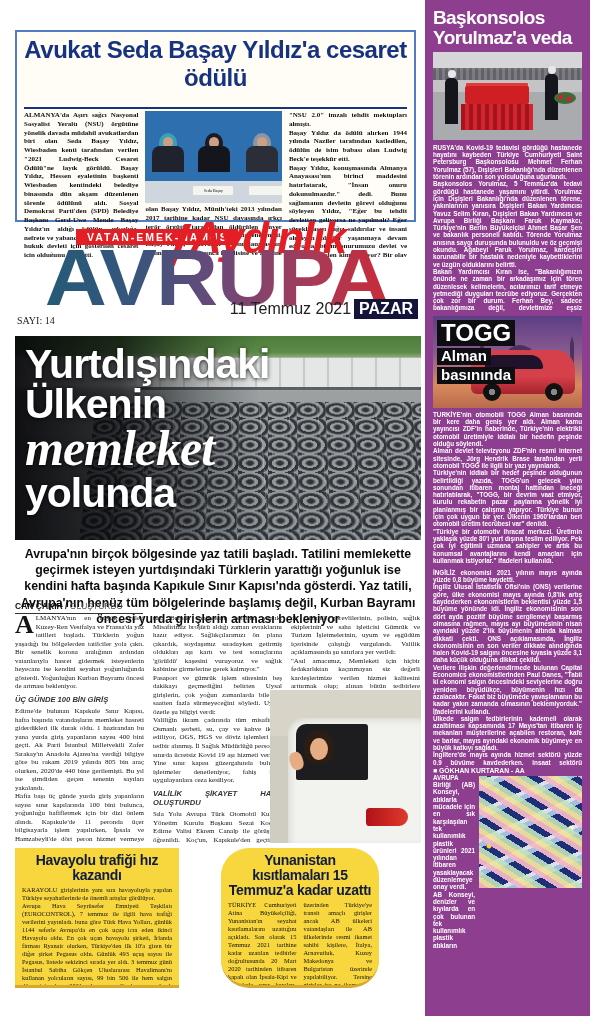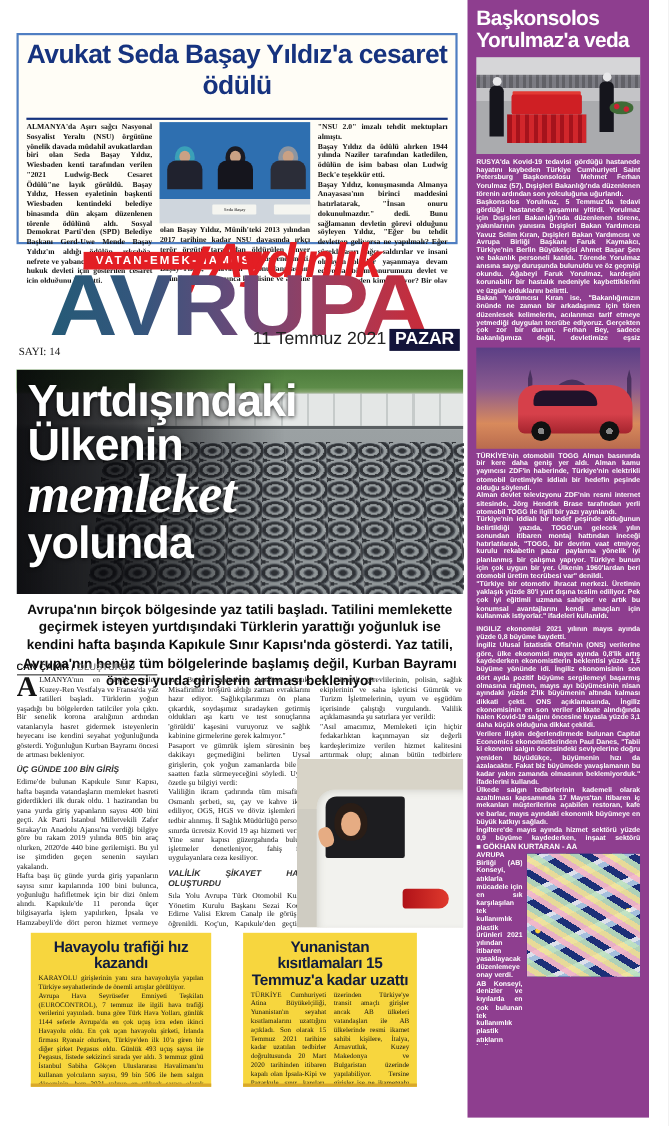--- a/index.html
+++ b/index.html
@@ -71,22 +71,22 @@
   .whair{position:absolute;left:34px;top:40px;width:30px;height:34px;background:#2a1d16;border-radius:50% 50% 40% 40%;}
   .wface{position:absolute;left:40px;top:48px;width:18px;height:22px;background:#e6ac83;border-radius:50%;}
   .whand{position:absolute;left:20px;top:62px;width:13px;height:18px;background:#e6ac83;border-radius:40%;transform:rotate(-18deg);}
   .tail{position:absolute;left:96px;top:118px;width:42px;height:18px;background:linear-gradient(90deg,#b01218,#e03a2d);border-radius:4px 10px 10px 4px;}
 
   
   .ybox{position:absolute;top:848px;height:140px;background:#f7d63e;border-bottom:3px solid #d9a82a;
         box-sizing:border-box;padding:5px 7px;overflow:hidden;}
   .ybox h2{margin:0 0 3px;text-align:center;color:#101c3e;font-size:14px;line-height:1.08;letter-spacing:-0.3px;}
   .ybody{font-size:6.4px;line-height:1.25;text-align:justify;color:#141414;white-space:pre-line;}
-  .yb1{left:28px;width:164px;}
-  .yb2{left:221px;width:158px;}
+  .yb1{left:15px;width:164px;}
+  .yb2{left:221px;width:158px;border-radius:28px;}
   .yb2 .ybody{columns:2;column-gap:7px;}
 
   
   .sidebar{position:absolute;left:425px;top:0;width:165px;height:1016px;background:#8e3e8f;
            box-sizing:border-box;padding:6px 8px;color:#fff;}
   .sb-title{font-size:19px;font-weight:900;letter-spacing:-0.6px;line-height:1.05;margin:2px 0 4px;color:#fff;}
   .sb-body{font-size:6.3px;line-height:1.16;font-weight:bold;text-align:justify;white-space:pre-line;color:#fff;overflow:hidden;}
   .vedaphoto{position:relative;width:149px;height:88px;overflow:hidden;margin-bottom:4px;
     background:linear-gradient(180deg,#d6d6d8 0 20%,#c4c4c7 20% 45%,#aaabae 45% 100%);}
   .crowd{position:absolute;left:0;top:18%;width:100%;height:14%;opacity:.65;
@@ -251,20 +251,25 @@
 Bakan Yardımcısı Kıran ise, "Bakanlığımızın önünde ne zaman bir arkadaşımız için tören düzenlesek kelimelerin, acılarımızı tarif etmeye yetmediği duyguları tecrübe ediyoruz. Gerçekten çok zor bir durum. Ferhan Bey, sadece bakanlığımıza değil, devletimize eşsiz hizmetlerde bulunmuş çok saygıdeğer bir çalışma arkadaşımızdı, çok saygıdeğer bir devlet adamıydı." ifadelerini kaydetti.</div>
 
     <div class="toggphoto">
       <svg class="mosque" viewBox="0 0 110 60">
         <path d="M8 60 V22 l2 -8 2 8 V60 M30 60 V34 q18 -22 36 0 V60 M98 60 V22 l2 -8 2 8 V60 M30 60 H102" fill="#3a2750" opacity="0.9"></path>
       </svg>
       <div class="toggcar">
         <div class="wheel" style="left:12px;"></div>
         <div class="wheel" style="right:12px;"></div>
       </div>
+      <div class="toggoverlay">
+        <div class="chip chip1">TOGG</div>
+        <div class="chip chip2">Alman</div>
+        <div class="chip chip2">basınında</div>
+      </div>
     </div>
     <div class="sb-body" style="height:158px;">TÜRKİYE'nin otomobili TOGG Alman basınında bir kere daha geniş yer aldı. Alman kamu yayıncısı ZDF'in haberinde, Türkiye'nin elektrikli otomobil üretimiyle iddialı bir hedefin peşinde olduğu söylendi.
 Alman devlet televizyonu ZDF'nin resmi internet sitesinde, Jörg Hendrik Brase tarafından yerli otomobil TOGG ile ilgili bir yazı yayınlandı.
 Türkiye'nin iddialı bir hedef peşinde olduğunun belirtildiği yazıda, TOGG'un gelecek yılın sonundan itibaren montaj hattından ineceği hatırlatılarak, "TOGG, bir devrim vaat etmiyor, kurulu rekabetin pazar paylarına yönelik iyi planlanmış bir çalışma yapıyor. Türkiye bunun için çok uygun bir yer. Ülkenin 1960'lardan beri otomobil üretim tecrübesi var" denildi.
 "Türkiye bir otomotiv ihracat merkezi. Üretimin yaklaşık yüzde 80'i yurt dışına teslim ediliyor. Pek çok iyi eğitimli uzmana sahipler ve artık bu konumsal avantajlarını kendi amaçları için kullanmak istiyorlar." ifadeleri kullanıldı.</div>
 
     <div class="sb-body" style="height:196px;">İNGİLİZ ekonomisi 2021 yılının mayıs ayında yüzde 0,8 büyüme kaydetti.
 İngiliz Ulusal İstatistik Ofisi'nin (ONS) verilerine göre, ülke ekonomisi mayıs ayında 0,8'lik artış kaydederken ekonomistlerin beklentisi yüzde 1,5 büyüme yönünde idi. İngiliz ekonomisinin son dört ayda pozitif büyüme sergilemeyi başarmış olmasına rağmen, mayıs ayı büyümesinin nisan ayındaki yüzde 2'lik büyümenin altında kalması dikkati çekti. ONS açıklamasında, İngiliz ekonomisinin en son veriler dikkate alındığında halen Kovid-19 salgını öncesine kıyasla yüzde 3,1 daha küçük olduğuna dikkat çekildi.
 Verilere ilişkin değerlendirmede bulunan Capital Economics ekonomistlerinden Paul Danes, "Tabii ki ekonomi salgın öncesindeki seviyelerine doğru yeniden büyüdükçe, büyümenin hızı da azalacaktır. Fakat biz büyümede yavaşlamanın bu kadar yakın zamanda olmasının beklemiyorduk." İfadelerini kullandı.
 Ülkede salgın tedbirlerinin kademeli olarak azaltılması kapsamında 17 Mayıs'tan itibaren iç mekanları müşterilerine açabilen restoran, kafe ve barlar, mayıs ayındaki ekonomik büyümeye en büyük katkıyı sağladı.

